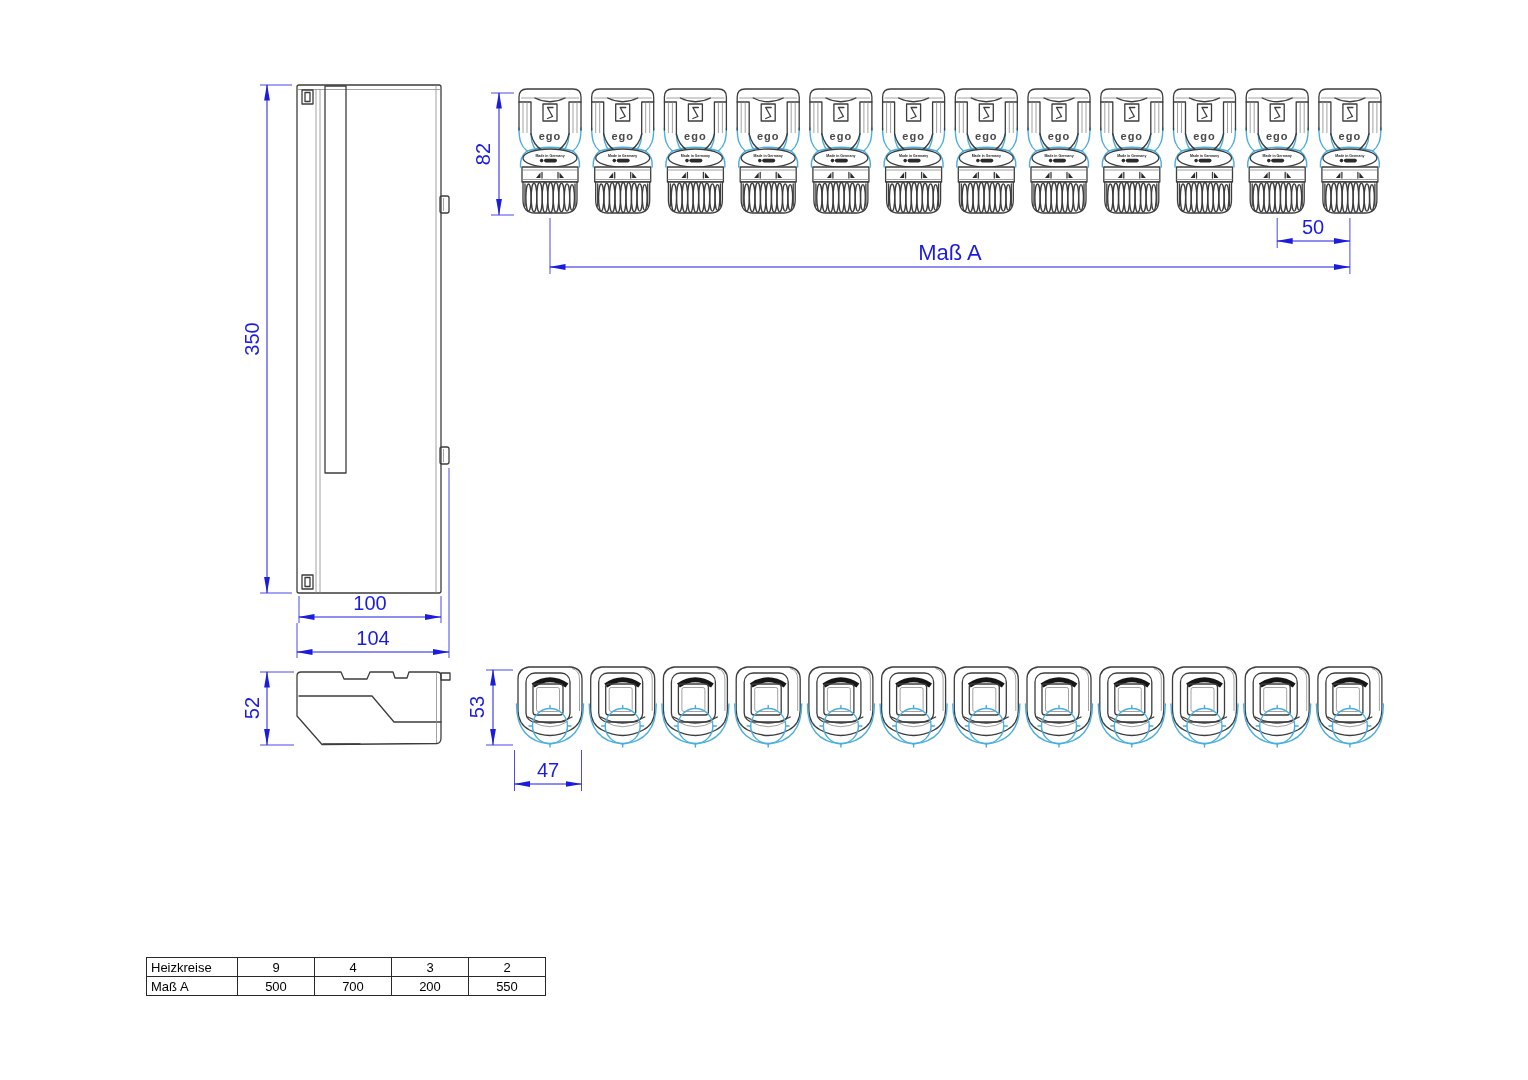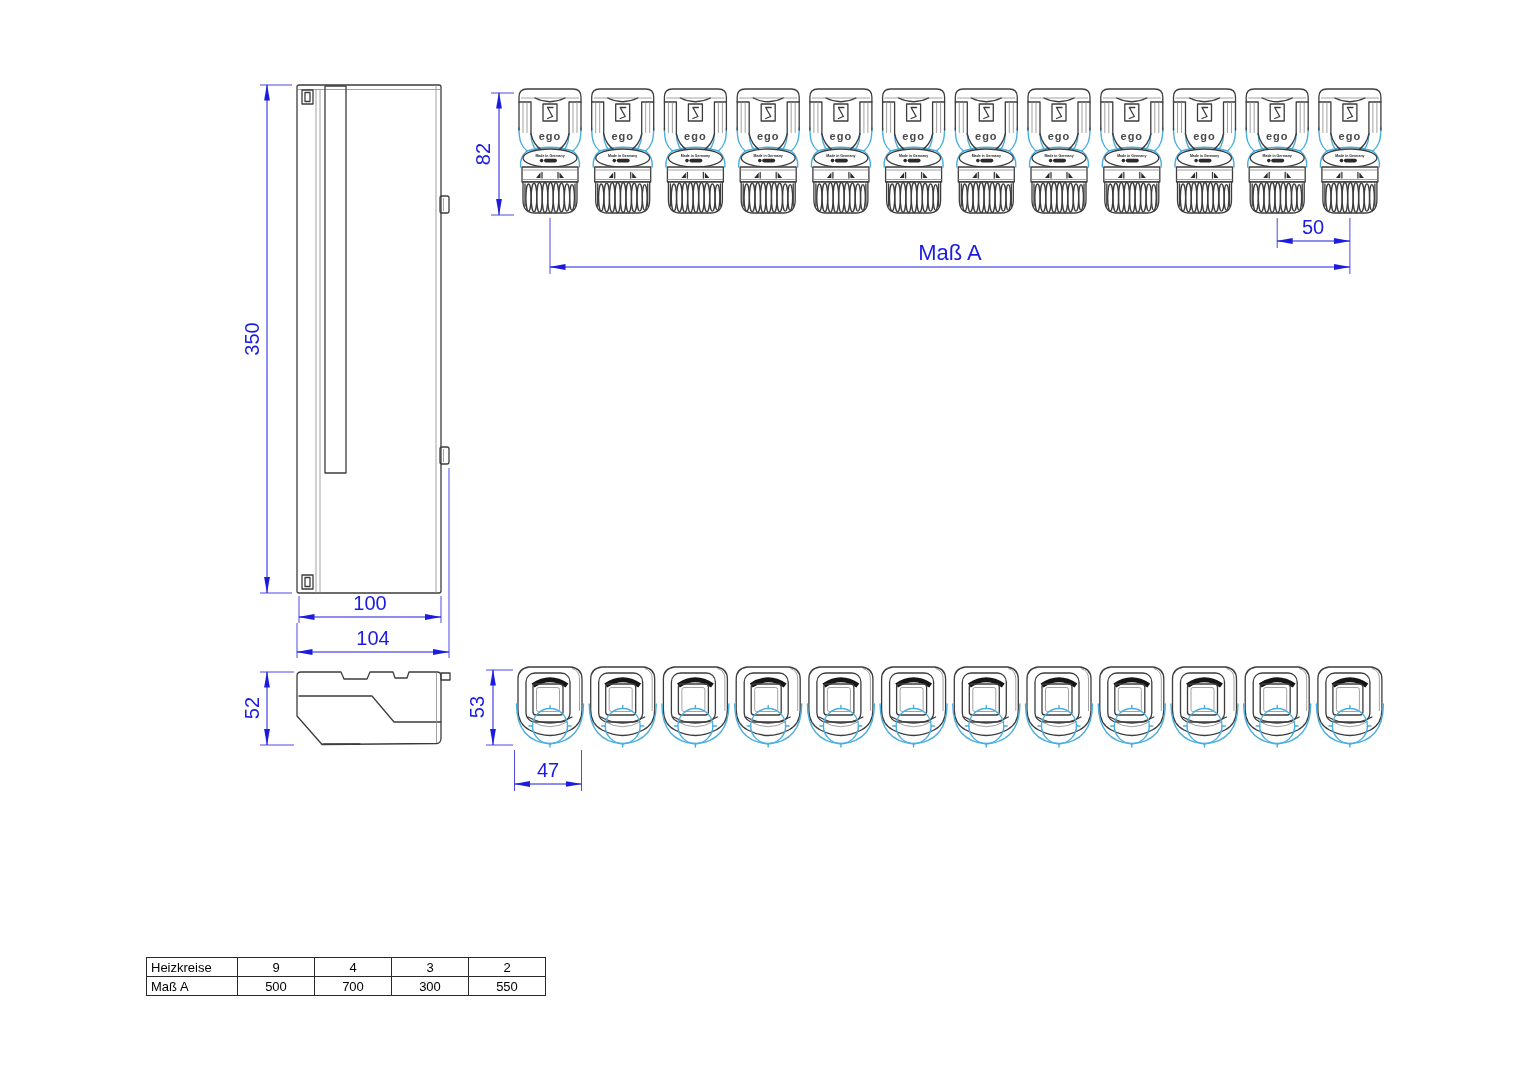--- a/index.html
+++ b/index.html
@@ -221,19 +221,19 @@
     <td class="lbl">Heizkreise</td>
     <td class="val">9</td>
     <td class="val">4</td>
     <td class="val">3</td>
     <td class="val">2</td>
   </tr>
   <tr>
     <td class="lbl">Maß A</td>
     <td class="val">500</td>
     <td class="val">700</td>
-    <td class="val">300</td>
+    <td class="val">200</td>
     <td class="val">550</td>
   </tr>
 </tbody>
     </table>
 
 </div>
 
 </body></html>

